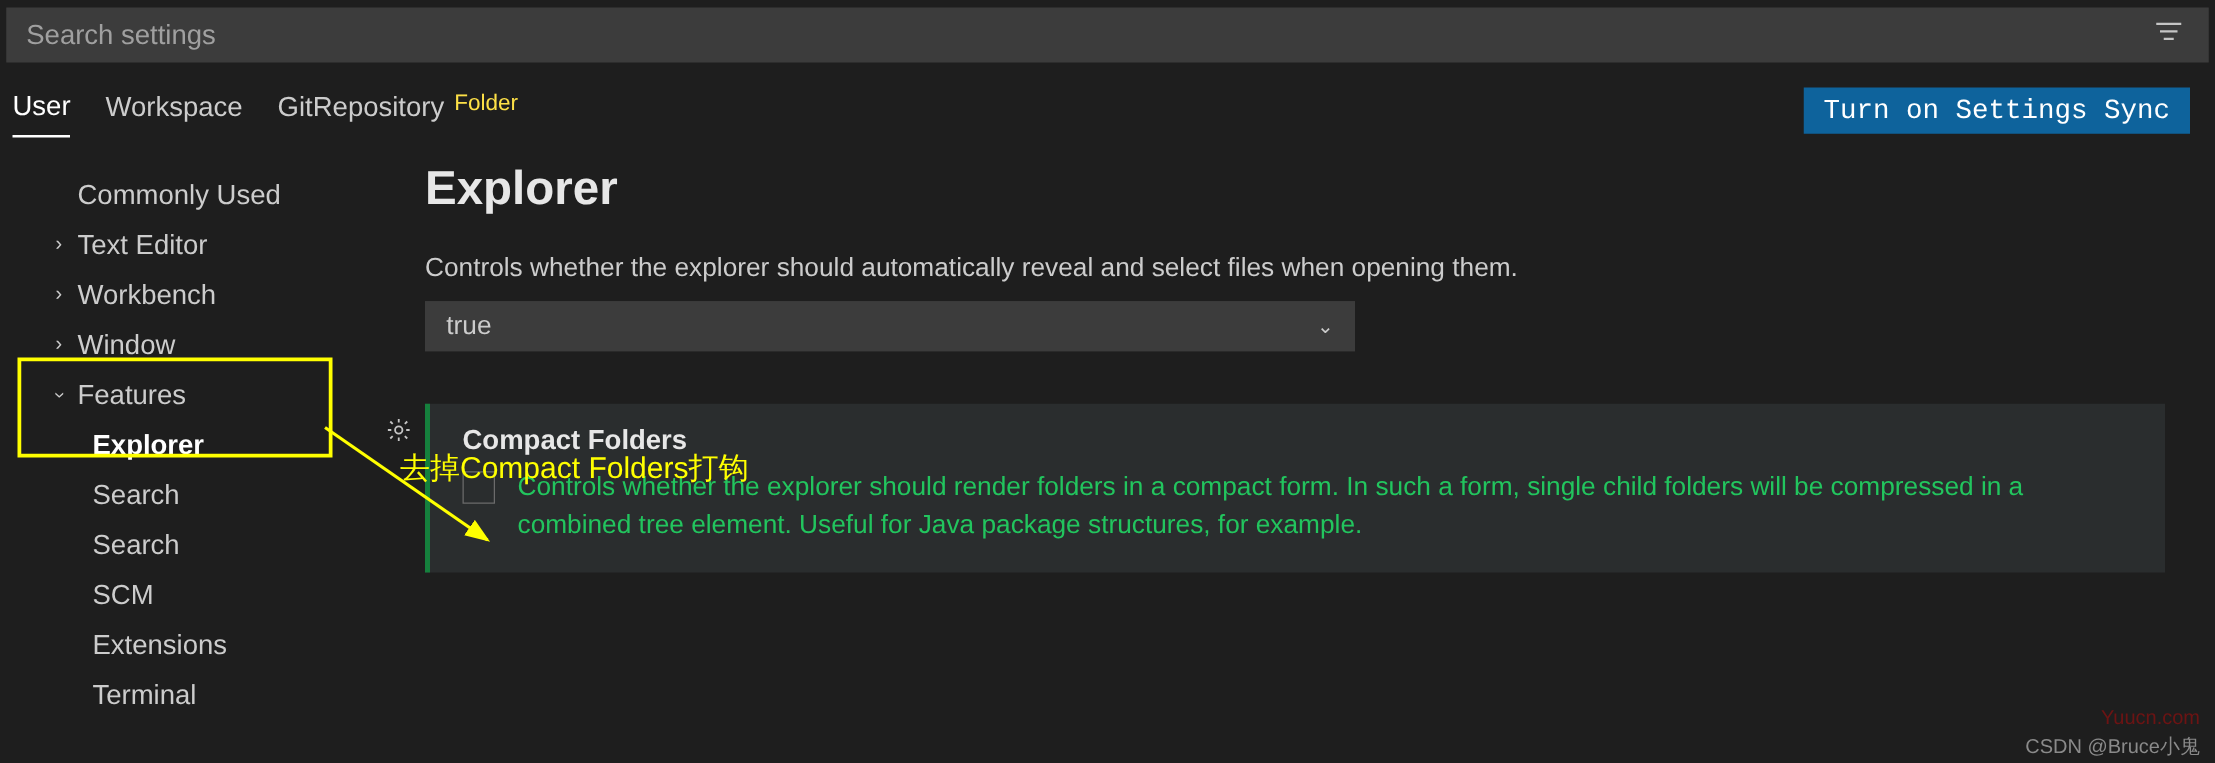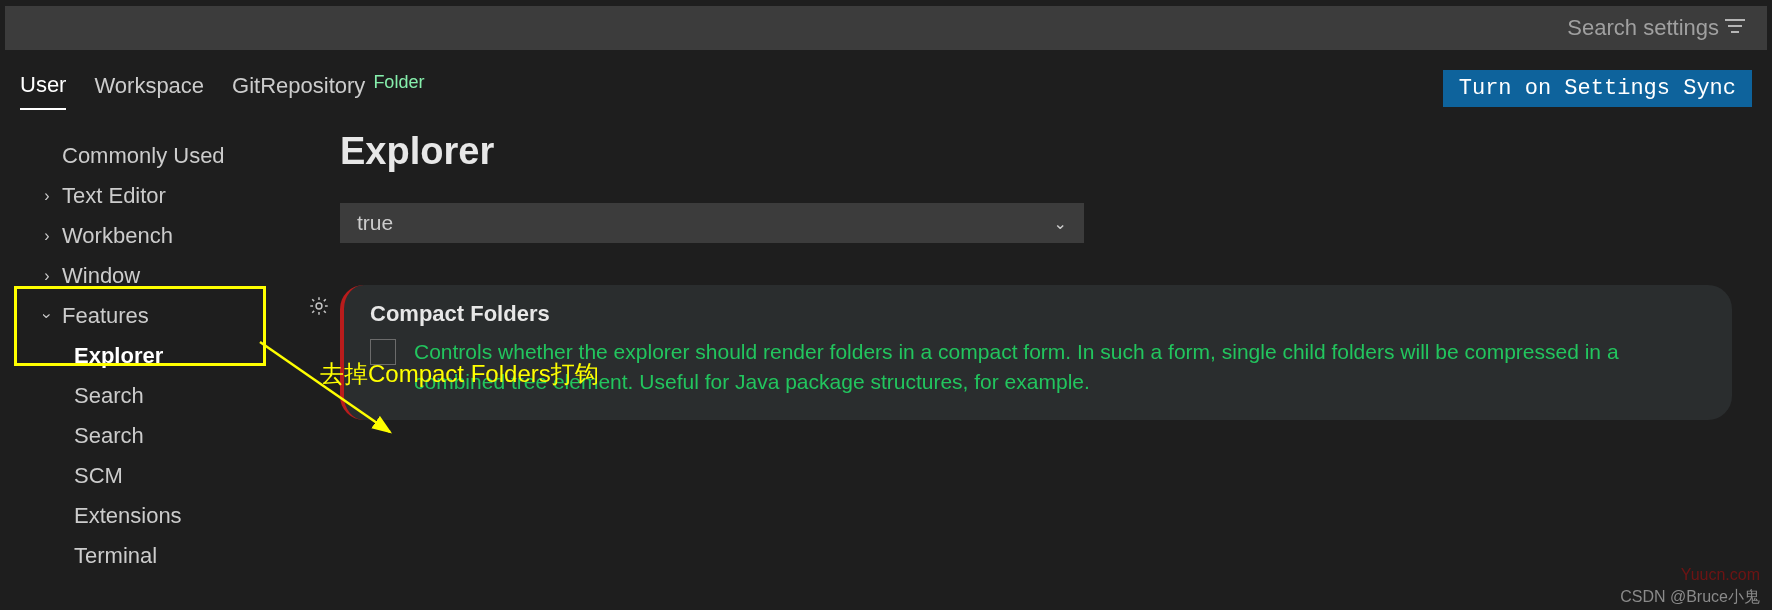--- a/index.html
+++ b/index.html
@@ -1,41 +1,41 @@
 <!DOCTYPE html>
 <html><head>
 <meta charset="utf-8">
 <style>
   * { box-sizing: border-box; margin: 0; padding: 0; }
   html, body { width: 1772px; height: 610px; background: #1e1e1e; color: #cccccc; font-family: "Segoe UI", -apple-system, sans-serif; font-size: 20px; overflow: hidden; }
   .root { position: relative; width: 100%; height: 100%; }
   .search-row { display: flex; align-items: center; background: #3c3c3c; height: 44px; padding: 0 16px; width: calc(100% - 10px); margin: 6px 5px 0 5px; }
-  .search-input { flex: 1; background: transparent; border: none; color: #cccccc; font-size: 22px; outline: none; text-align: right; }
+  .search-input { flex: 1; background: transparent; border: none; color: #cccccc; font-size: 22px; outline: none; }
   .search-input::placeholder { color: #a0a0a0; }
   .filter-icon { color: #c5c5c5; cursor: pointer; padding: 4px; }
-  .tabs-row { display: flex; align-items: center; padding: 20px 20px 0 20px; gap: 28px; border-bottom: 1px solid transparent; }
+  .tabs-row { display: flex; align-items: center; padding: 20px 20px 0 10px; gap: 28px; border-bottom: 1px solid transparent; }
   .tab { color: #cccccc; font-size: 22px; cursor: pointer; padding-bottom: 10px; }
   .tab.active { border-bottom: 2px solid #ffffff; color: #ffffff; }
   .tab.repo { }
-  .tab-sub { font-size: 18px; color: #86efac; margin-left: -20px; align-self: flex-start; padding-top: 2px; }
+  .tab-sub { font-size: 18px; color: #fde047; margin-left: -20px; align-self: flex-start; padding-top: 2px; }
   .sync-btn { margin-left: auto; background: #0e639c; color: #ffffff; font-size: 22px; padding: 6px 16px; cursor: pointer; border: none; margin-bottom: 4px; font-family: Liberation Mono, monospace; }
   .body-row { display: flex; margin-top: 18px; height: calc(100% - 140px); }
   .sidebar { width: 300px; padding-left: 38px; padding-top: 10px; display: flex; flex-direction: column; gap: 8px; position: relative; }
   .side-item { display: flex; align-items: center; gap: 6px; font-size: 22px; color: #cccccc; cursor: pointer; padding: 3px 0; }
   .side-item.nested { padding-left: 36px; }
   .side-item.bold { font-weight: 600; color: #ffffff; }
   .chev { width: 18px; display: inline-block; text-align: center; font-size: 16px; color: #cccccc; }
   .chev.placeholder { visibility: hidden; }
   .content { flex: 1; padding: 0 30px 0 40px; }
   .h1 { font-size: 38px; font-weight: 600; color: #e7e7e7; margin-bottom: 30px; }
   .setting-title { font-size: 22px; font-weight: 600; color: #e7e7e7; margin-bottom: 6px; }
   .setting-desc { font-size: 21px; color: #cccccc; margin-bottom: 14px; }
   .select-box { display: flex; align-items: center; justify-content: space-between; background: #3c3c3c; border: 1px solid #3c3c3c; width: 744px; height: 40px; padding: 0 16px; font-size: 21px; color: #cccccc; cursor: pointer; }
   .select-chev { font-size: 16px; color: #cccccc; }
-  .setting-block-2 { margin-top: 42px; background: #2a2d2e; padding: 0; position: relative; border-left: 4px solid #b91c1c; width: calc(100% - 10px); border-radius: 24px; }
+  .setting-block-2 { margin-top: 42px; background: #2a2d2e; padding: 0; position: relative; border-left: 4px solid #15803d; width: calc(100% - 10px); }
   .setting-block-2-inner { padding: 16px 20px 22px 26px; }
   .gear { position: absolute; left: -36px; top: 10px; color: #c5c5c5; cursor: pointer; }
   .cb-row { display: flex; align-items: flex-start; gap: 18px; margin-top: 10px; }
   .cb { width: 26px; height: 26px; border: 1px solid #6b6b6b; background: transparent; flex-shrink: 0; margin-top: 2px; cursor: pointer; }
   .cb-desc { font-size: 21px; color: #22c55e; line-height: 1.45; }
   .annot-box { position: absolute; border: 3px solid #ffff00; left: 14px; top: 422px; width: 252px; height: 80px; pointer-events: none; z-index: 5; }
   .annot-text { position: absolute; left: 336px; top: 447px; color: #ffff00; font-size: 24px; font-weight: 500; z-index: 6; pointer-events: none; }
   .arrow-svg { position: absolute; left: 256px; top: 455px; width: 170px; height: 110px; z-index: 5; pointer-events: none; }
   .wm1 { position: absolute; right: 12px; bottom: 32px; color: rgba(255,0,0,0.35); font-size: 16px; pointer-events: none; }
   .wm2 { position: absolute; right: 12px; bottom: 8px; color: #8a8a8a; font-size: 16px; pointer-events: none; }
@@ -105,20 +105,21 @@
         </div>
       <div class="side-item nested">
           <span>Terminal</span>
         </div>
     </div>
 
     <div class="content">
       <div class="h1">Explorer</div>
 
       <div>
+        <div class="setting-desc">Controls whether the explorer should automatically reveal and select files when opening them.</div>
         <div class="select-box">
           <span>true</span>
           <span class="select-chev">⌄</span>
         </div>
       </div>
 
       <div class="setting-block-2">
         <span class="gear">
           <svg width="22" height="22" viewBox="0 0 24 24" fill="none" stroke="#c5c5c5" stroke-width="1.6">
               <circle cx="12" cy="12" r="3.2"></circle>

